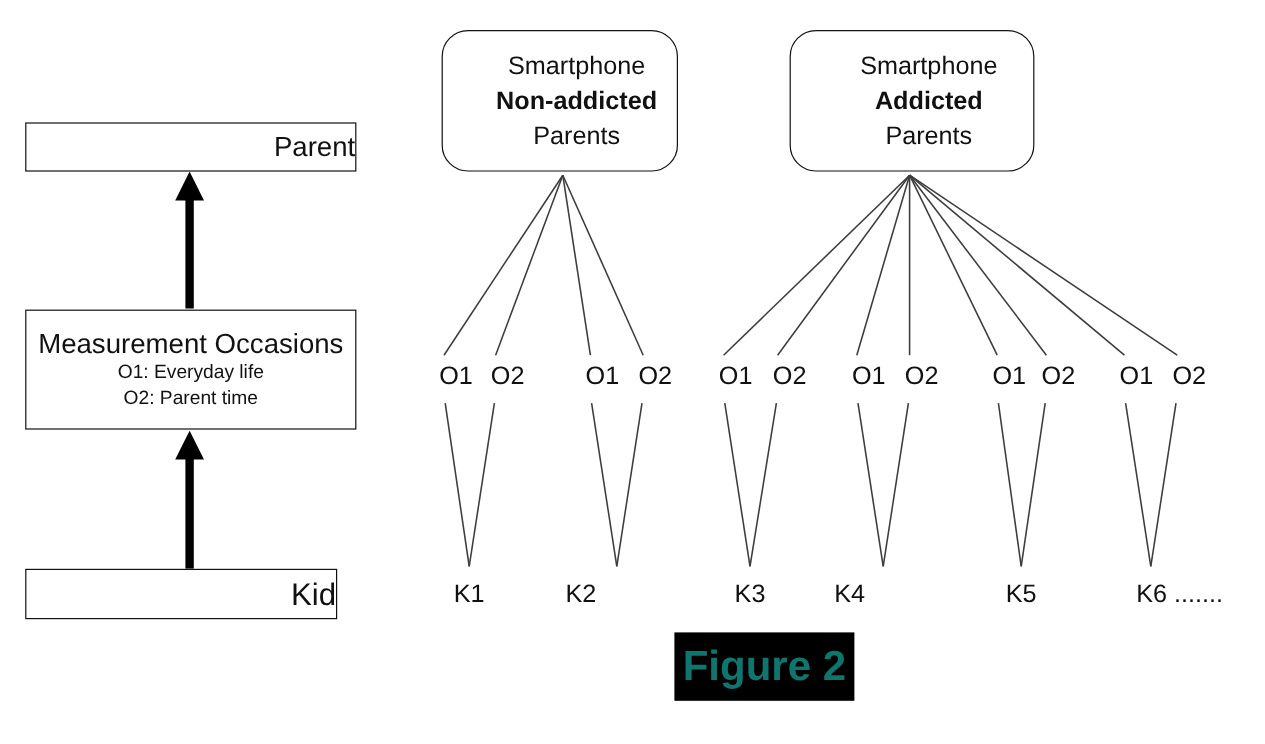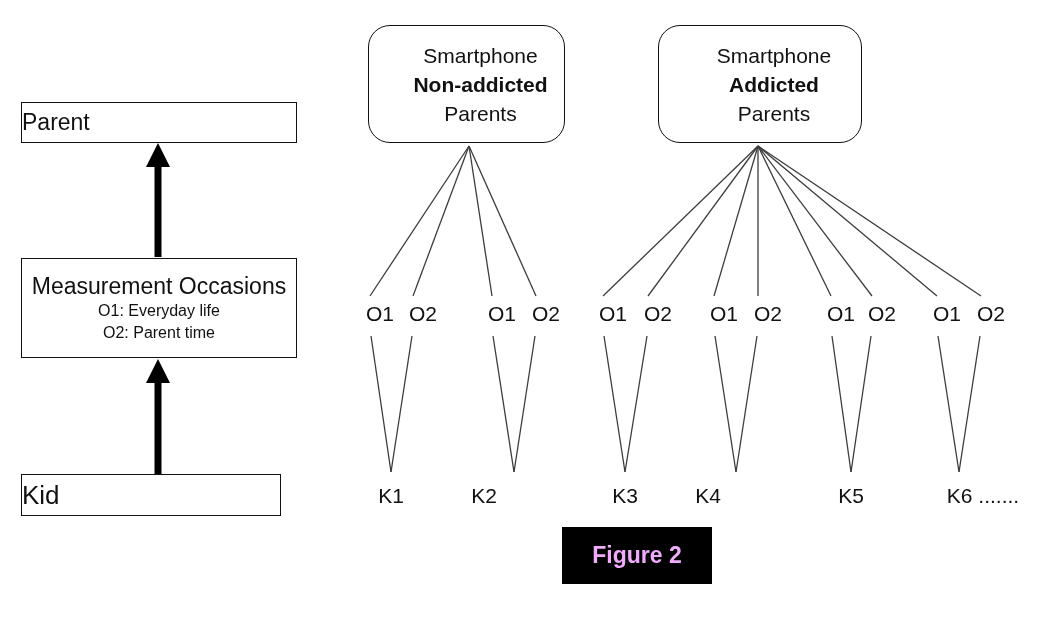--- a/index.html
+++ b/index.html
@@ -16,21 +16,21 @@
     position: absolute;
     left: 0; top: 0;
     width: 1054px; height: 620px;
   }
   .box {
     position: absolute;
     border: 1.6px solid #111;
     background: #ffffff;
     display: flex;
     align-items: center;
-    justify-content: flex-start;
+    justify-content: flex-end;
     text-align: center;
   }
   .parent-box   { left: 21px;  top: 102px; width: 276px; height: 41px; font-size: 23px; }
   .kid-box      { left: 21px;  top: 474px; width: 260px; height: 42px; font-size: 26px; }
   .measure-box  {
     left: 21px; top: 258px; width: 276px; height: 100px;
     flex-direction: column; justify-content: center;
   }
   .measure-title { font-size: 23px; line-height: 28px; text-align: right; }
   .measure-sub   { font-size: 16px; line-height: 22px; }
@@ -59,22 +59,22 @@
     font-size: 21px;
     white-space: nowrap;
   }
   .olabel { top: 302px; margin-left: 10px; }
   .klabel { top: 484px; }
   .caption {
     position: absolute;
     left: 562px; top: 527px;
     width: 150px; height: 57px;
     background: #000000;
-    color: #f0abfc;
-    font-size: 23px;
+    color: #0f766e;
+    font-size: 35px;
     font-weight: bold;
     display: flex;
     align-items: center;
     justify-content: center;
   }
 </style>
 </head>
 <body>
 
 <div class="canvas">

